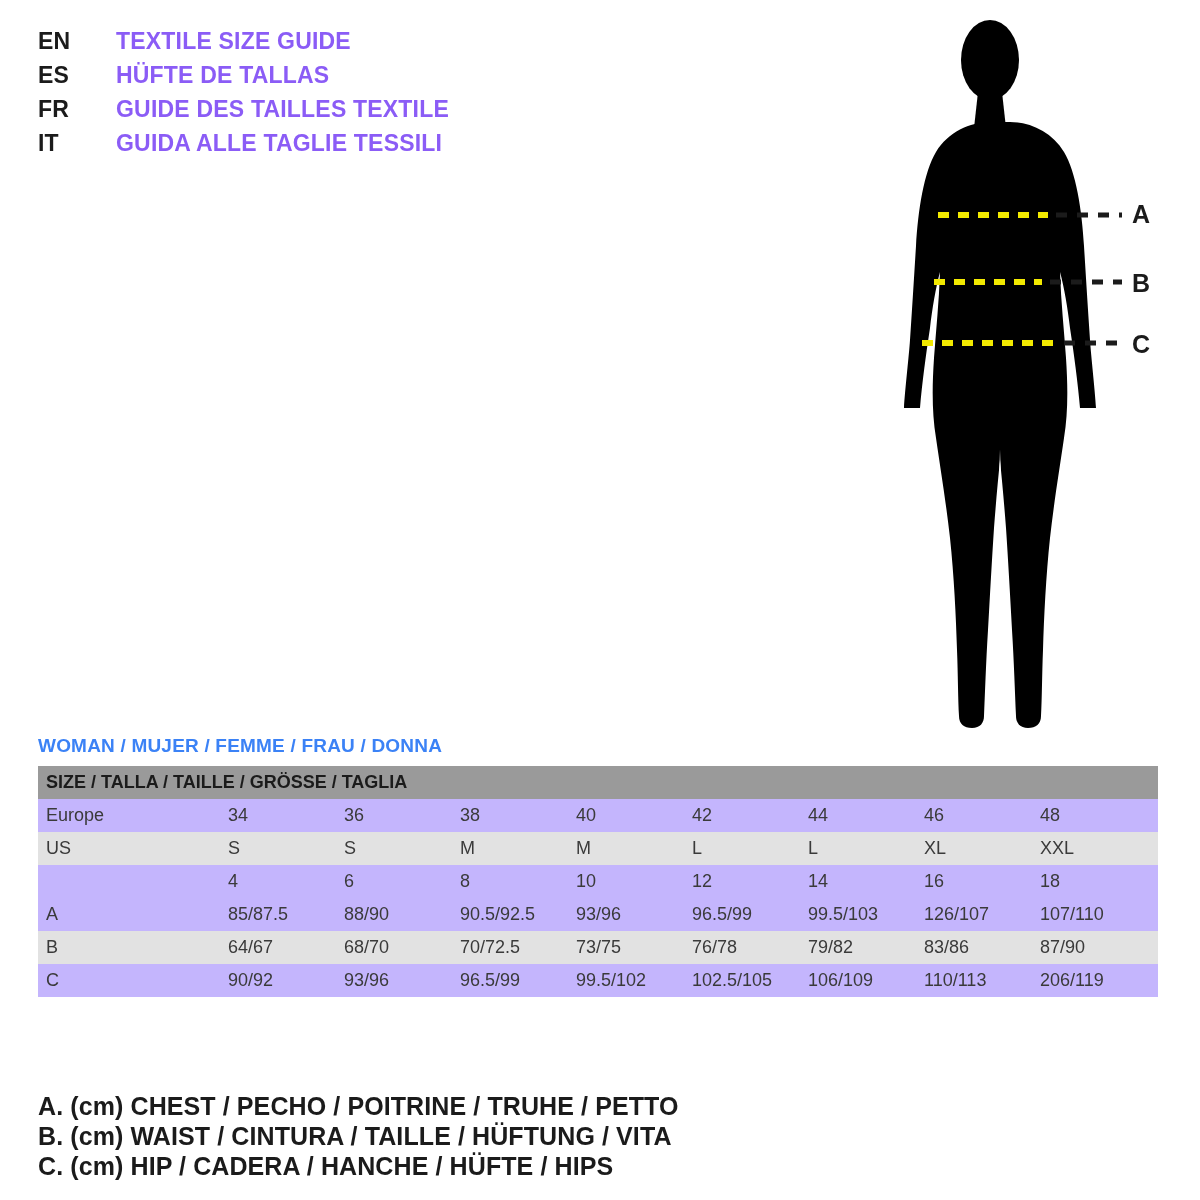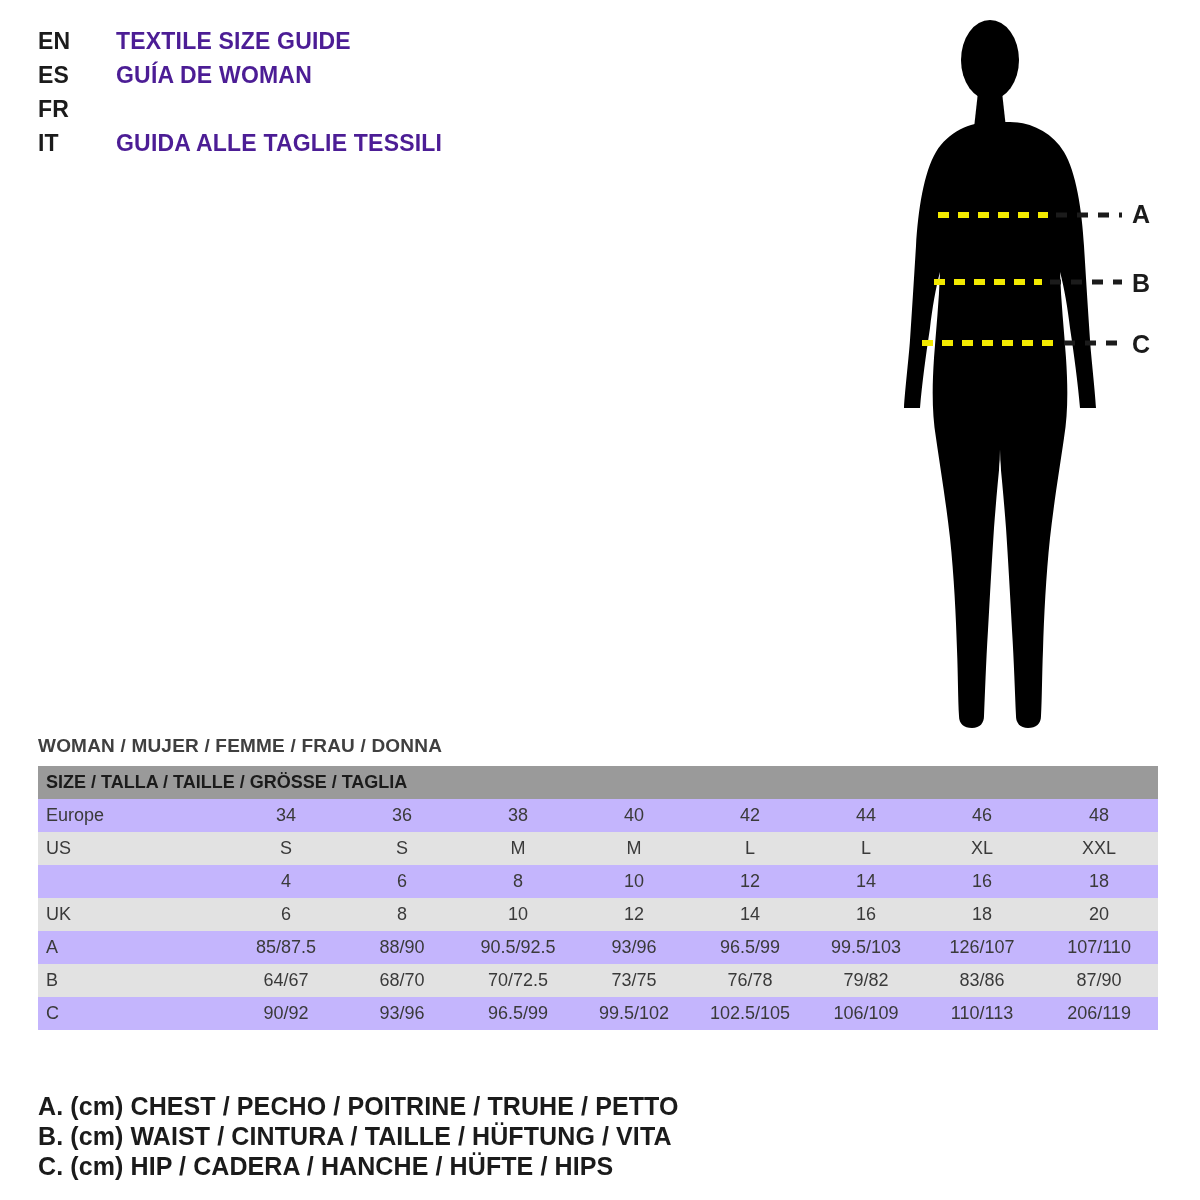--- a/index.html
+++ b/index.html
@@ -32,21 +32,21 @@
     width: 78px;
     font-size: 23px;
     font-weight: bold;
     letter-spacing: 0.2px;
     color: #1b1b1b;
   }
   .title-text {
     font-size: 23px;
     font-weight: bold;
     letter-spacing: 0.2px;
-    color: #4c1d95;
+    color: #8b5cf6;
     white-space: nowrap;
   }
 
   
   #figure-area {
     position: absolute;
     left: 860px;
     top: 10px;
     width: 330px;
     height: 730px;
@@ -72,21 +72,21 @@
     position: absolute;
     left: 38px;
     top: 735px;
     width: 1120px;
   }
   #woman-heading {
     font-size: 19px;
     font-weight: bold;
     letter-spacing: 0.2px;
     margin-bottom: 9px;
-    color: #404040;
+    color: #3b82f6;
   }
   table {
     border-collapse: collapse;
     width: 1120px;
     table-layout: fixed;
   }
   td {
     font-size: 18px;
     color: #3a3a3a;
     height: 33px;
@@ -100,21 +100,20 @@
     font-size: 18px;
   }
   tr.light td { background: #c4b5fd; }
   tr.dark td { background: #e2e2e2; }
   td.rowlabel {
     text-align: left;
     padding-left: 8px;
     margin-top: 32px;
   }
   td.val {
-    text-align: center;
   }
 
   
   #footnotes {
     position: absolute;
     left: 38px;
     top: 1092px;
     width: 800px;
   }
   .footnote {
@@ -129,24 +128,25 @@
 </head>
 <body>
 
 <div id="title-block">
   <div class="title-row">
     <span class="title-lang">EN</span>
     <span class="title-text">TEXTILE SIZE GUIDE</span>
   </div>
   <div class="title-row">
     <span class="title-lang">ES</span>
-    <span class="title-text">GUÍA DE WOMAN</span>
+    <span class="title-text">HÜFTE DE TALLAS</span>
   </div>
   <div class="title-row">
     <span class="title-lang">FR</span>
+    <span class="title-text">GUIDE DES TAILLES TEXTILE</span>
   </div>
   <div class="title-row">
     <span class="title-lang">IT</span>
     <span class="title-text">GUIDA ALLE TAGLIE TESSILI</span>
   </div>
 </div>
 
 <div id="figure-area">
   <svg id="figure-svg" width="330" height="730" viewBox="0 0 330 730" xmlns="http://www.w3.org/2000/svg">
 
@@ -256,31 +256,20 @@
         <td class="val">4</td>
         <td class="val">6</td>
         <td class="val">8</td>
         <td class="val">10</td>
         <td class="val">12</td>
         <td class="val">14</td>
         <td class="val">16</td>
         <td class="val">18</td>
       </tr>
 
-      <tr class="dark">
-        <td class="rowlabel">UK</td>
-        <td class="val">6</td>
-        <td class="val">8</td>
-        <td class="val">10</td>
-        <td class="val">12</td>
-        <td class="val">14</td>
-        <td class="val">16</td>
-        <td class="val">18</td>
-        <td class="val">20</td>
-      </tr>
 
       <tr class="light">
         <td class="rowlabel">A</td>
         <td class="val">85/87.5</td>
         <td class="val">88/90</td>
         <td class="val">90.5/92.5</td>
         <td class="val">93/96</td>
         <td class="val">96.5/99</td>
         <td class="val">99.5/103</td>
         <td class="val">126/107</td>

